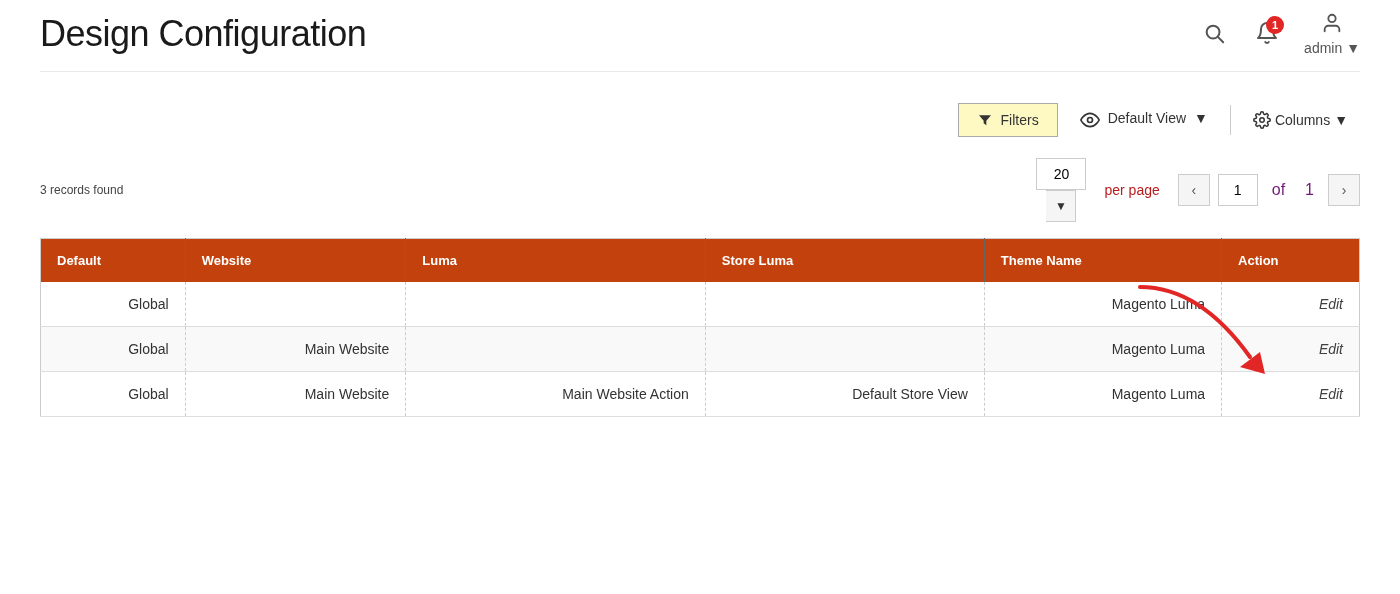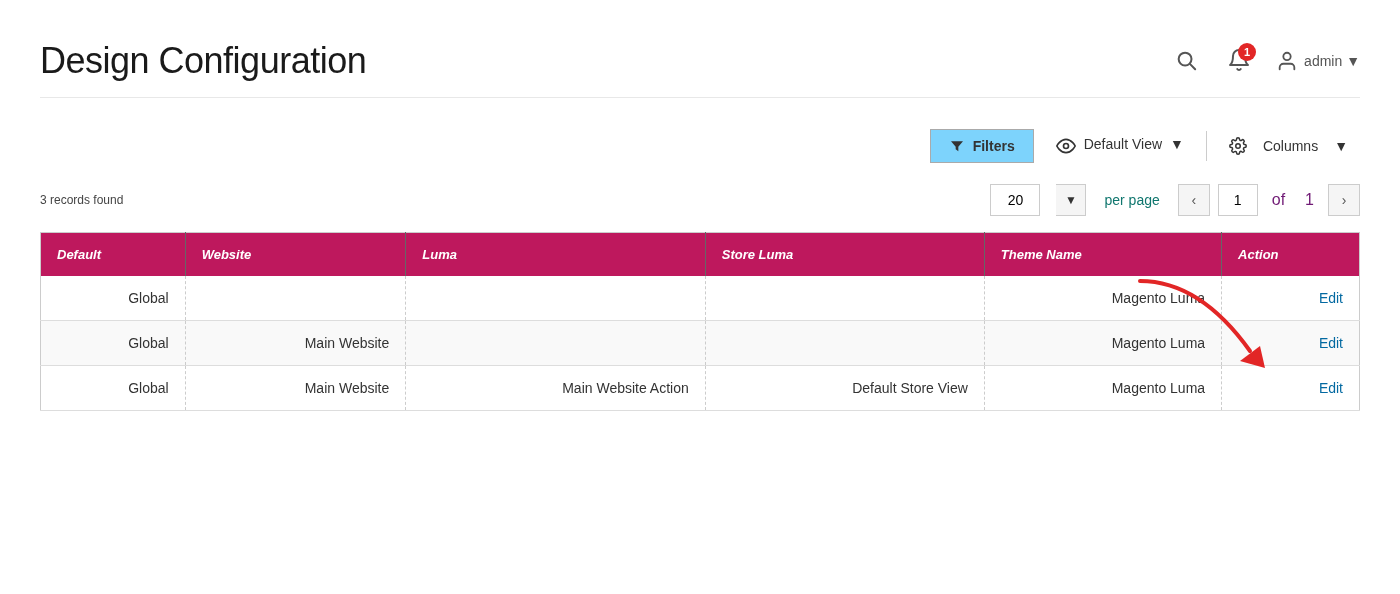--- a/index.html
+++ b/index.html
@@ -3,21 +3,21 @@
   <meta charset="utf-8">
   <style>
     * { box-sizing: border-box; margin: 0; padding: 0; }
     body {
       font-family: -apple-system, BlinkMacSystemFont, 'Segoe UI', Arial, sans-serif;
       background: #fff;
       color: #333;
       font-size: 14px;
     }
     .page-container {
-      padding: 40px 40px;
+      padding: 12px 40px;
       max-width: 1400px;
     }
     .header-bar {
       display: flex;
       align-items: center;
       justify-content: space-between;
       margin-bottom: 30px;
       border-bottom: 1px solid #e8e8e8;
       padding-bottom: 15px;
     }
@@ -58,61 +58,62 @@
       align-items: center;
       justify-content: center;
       font-weight: bold;
     }
     .user-menu {
       display: flex;
       align-items: center;
       gap: 6px;
       cursor: pointer;
       color: #555;
+      flex-direction: column;
     }
     .toolbar-row {
       display: flex;
       align-items: center;
       justify-content: flex-end;
       gap: 12px;
       margin-bottom: 20px;
       padding-right: 2px;
     }
     .filters-btn {
       display: flex;
       align-items: center;
       gap: 8px;
       padding: 8px 18px;
       border: 1px solid #aaa;
-      background: #7dd3fc;
-      cursor: pointer;
-      font-size: 14px;
-      color: #333;
-      font-weight: 700;
+      background: #fef9c3;
+      cursor: pointer;
+      font-size: 14px;
+      color: #333;
+      font-weight: 400;
     }
     .view-btn {
       display: flex;
       align-items: flex-start;
       gap: 8px;
       background: none;
       border: none;
       cursor: pointer;
       font-size: 14px;
       color: #333;
       padding: 8px 10px;
     }
     .toolbar-divider {
       width: 1px;
       height: 30px;
       background: #ccc;
     }
     .columns-btn {
       display: flex;
       align-items: center;
-      gap: 16px;
+      gap: 4px;
       background: none;
       border: none;
       cursor: pointer;
       font-size: 14px;
       color: #333;
       padding: 8px 10px;
     }
     .pagination-row {
       display: flex;
       align-items: center;
@@ -124,21 +125,22 @@
       color: #444;
     }
     .pagination-controls {
       display: flex;
       align-items: center;
       gap: 8px;
     }
     .per-page-select {
       display: flex;
       align-items: center;
-      gap: 16px;
+      gap: 0;
+      flex-direction: column;
     }
     .per-page-input {
       width: 50px;
       height: 32px;
       border: 1px solid #ccc;
       text-align: center;
       font-size: 14px;
       padding: 0 4px;
       outline: none;
     }
@@ -150,21 +152,21 @@
       background: #f5f5f5;
       cursor: pointer;
       display: flex;
       align-items: center;
       justify-content: center;
       font-size: 12px;
     }
     .per-page-label {
       margin: 0 10px;
       font-size: 14px;
-      color: #0f766e;
+      color: #b91c1c;
     }
     .page-nav-btn {
       width: 32px;
       height: 32px;
       border: 1px solid #ccc;
       background: #f5f5f5;
       cursor: pointer;
       display: flex;
       align-items: center;
       justify-content: center;
@@ -183,23 +185,22 @@
       font-size: 16px;
       color: #701a75;
       margin: 0 6px;
     }
     table {
       width: 100%;
       border-collapse: collapse;
       border: 1px solid #ccc;
     }
     thead tr {
-      background: #be185d;
+      background: #c2410c;
       color: #fff;
-      font-style: italic;
     }
     thead th {
       padding: 14px 16px;
       text-align: left;
       font-weight: 600;
       font-size: 13px;
       border-right: 1px solid #666;
     }
     thead th:last-child {
       border-right: none;
@@ -218,24 +219,25 @@
       font-size: 14px;
       color: #333;
       border-right: 1px dashed #ccc;
       vertical-align: middle;
       text-align: right;
     }
     tbody td:last-child {
       border-right: none;
     }
     .edit-link {
-      color: #0369a1;
+      color: #404040;
       text-decoration: none;
       cursor: pointer;
       font-size: 14px;
+      font-style: italic;
     }
     
     .table-wrapper {
       position: relative;
     }
     .arrow-annotation {
       position: absolute;
       bottom: 20px;
       right: 60px;
       pointer-events: none;

